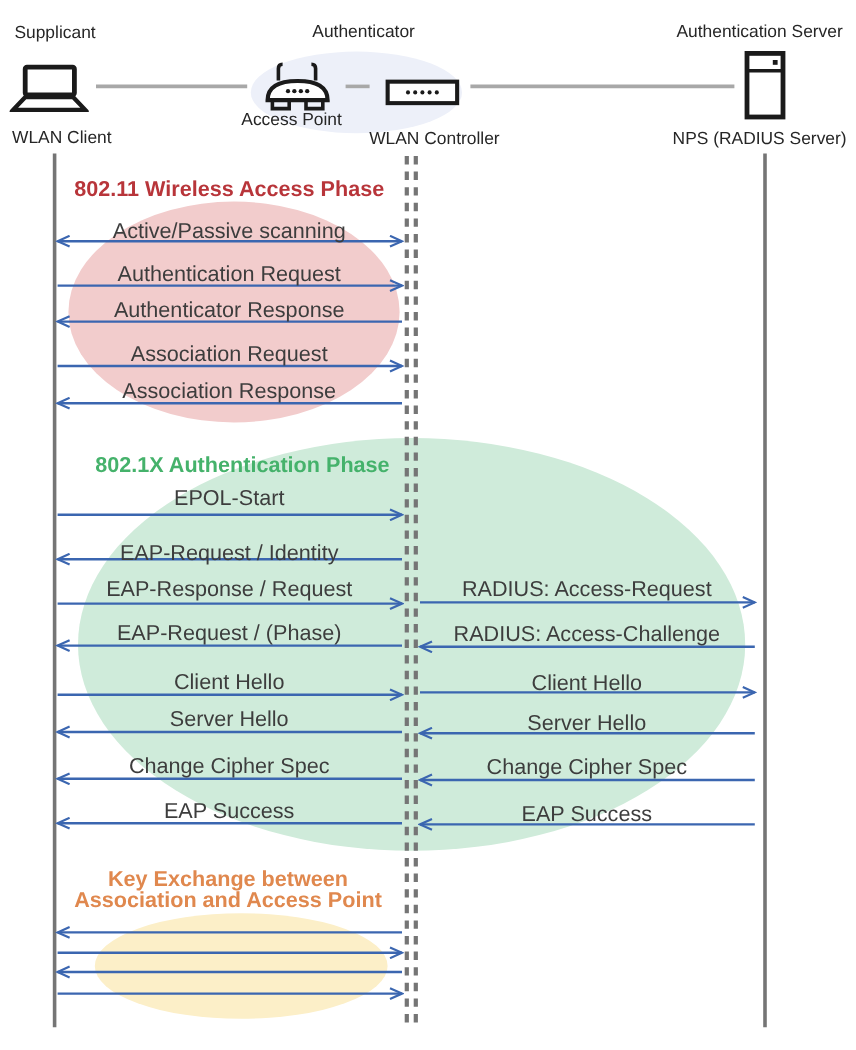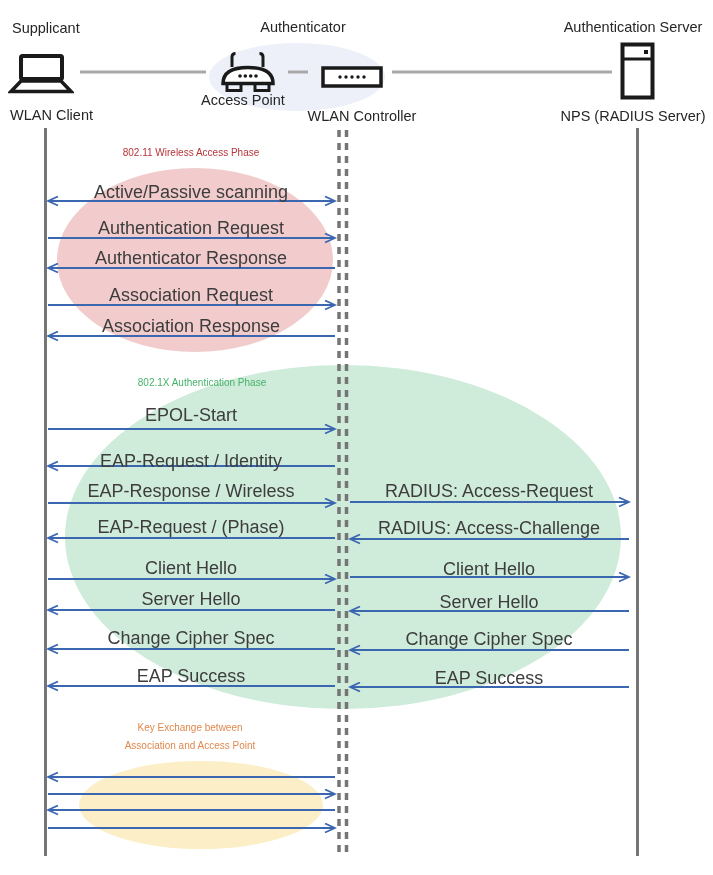--- a/index.html
+++ b/index.html
@@ -8,21 +8,21 @@
   .ellipse{position:absolute;border-radius:50%;}
   #el-header{left:209px;top:43px;width:176px;height:68px;background:var(--c-header-fill);}
   #el-pink{left:57px;top:168px;width:276px;height:184px;background:var(--c-phase1-fill);}
   #el-green{left:65px;top:365px;width:556px;height:344px;background:var(--c-phase2-fill);}
   #el-orange{left:79px;top:761px;width:244px;height:88px;background:var(--c-phase3-fill);}
   .wires{position:absolute;left:0;top:0;}
   .t{position:absolute;white-space:nowrap;color:var(--c-text);}
   .ctr{transform:translateX(-50%);}
   .role,.dev{font-size:14.5px;color:#262626;}
   .msg{font-size:18px;}
-  .phase{font-size:10px;}
+  .phase{font-size:18px;font-weight:bold;}
   .ph1{color:var(--c-phase1-text);}
   .ph2{color:var(--c-phase2-text);}
   .ph3{color:var(--c-phase3-text);}
   .icon{position:absolute;}
   .conn{stroke:var(--c-connector);stroke-width:3;}
   .life{stroke:var(--c-lifeline);stroke-width:3;}
   .lifed{stroke:var(--c-lifeline);stroke-width:3.5;stroke-dasharray:7 6;}
   .arrow{stroke:var(--c-arrow);stroke-width:2;fill:none;}
   .ahp{stroke:var(--c-arrow);stroke-width:1.8;fill:none;}
   .iso{stroke:var(--c-icon);fill:#fff;}
@@ -132,21 +132,21 @@
   <div class="t phase ph3 ctr" style="left:190px;top:740px;">Association and Access Point</div>
 
   <div class="t msg ctr" style="left:191px;top:182px;">Active/Passive scanning</div>
   <div class="t msg ctr" style="left:191px;top:218px;">Authentication Request</div>
   <div class="t msg ctr" style="left:191px;top:248px;">Authenticator Response</div>
   <div class="t msg ctr" style="left:191px;top:285px;">Association Request</div>
   <div class="t msg ctr" style="left:191px;top:316px;">Association Response</div>
 
   <div class="t msg ctr" style="left:191px;top:405px;">EPOL-Start</div>
   <div class="t msg ctr" style="left:191px;top:451px;">EAP-Request / Identity</div>
-  <div class="t msg ctr" style="left:191px;top:481px;">EAP-Response / Wireless</div>
+  <div class="t msg ctr" style="left:191px;top:481px;">EAP-Response / Request</div>
   <div class="t msg ctr" style="left:191px;top:517px;">EAP-Request / (Phase)</div>
   <div class="t msg ctr" style="left:191px;top:558px;">Client Hello</div>
   <div class="t msg ctr" style="left:191px;top:589px;">Server Hello</div>
   <div class="t msg ctr" style="left:191px;top:628px;">Change Cipher Spec</div>
   <div class="t msg ctr" style="left:191px;top:666px;">EAP Success</div>
 
   <div class="t msg ctr" style="left:489px;top:481px;">RADIUS: Access-Request</div>
   <div class="t msg ctr" style="left:489px;top:518px;">RADIUS: Access-Challenge</div>
   <div class="t msg ctr" style="left:489px;top:559px;">Client Hello</div>
   <div class="t msg ctr" style="left:489px;top:592px;">Server Hello</div>

